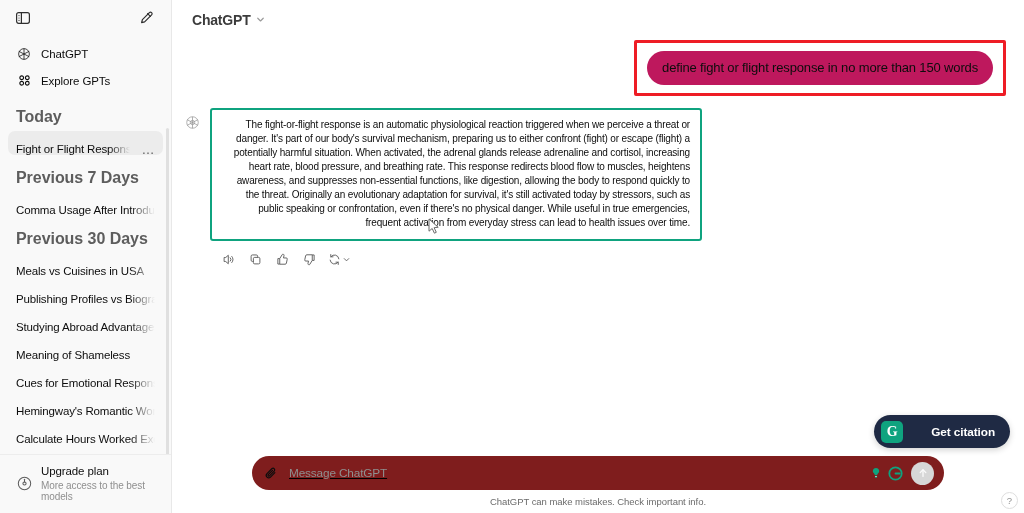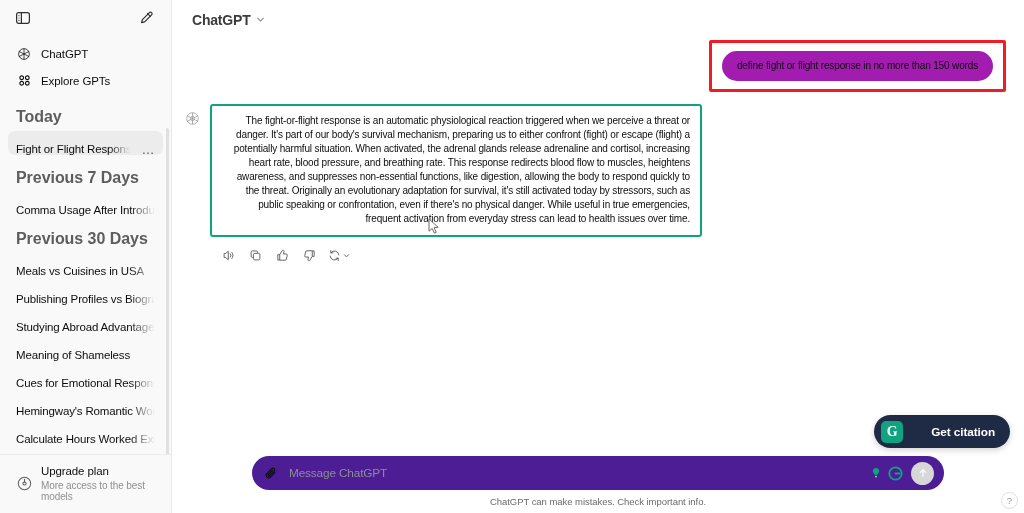--- a/index.html
+++ b/index.html
@@ -121,23 +121,23 @@
 
   
   .convo { position: relative; padding: 0 0 0 0; }
 
   .user-row { display: flex; justify-content: flex-end; padding-right: 18px; }
   .user-hl {
     border: 3px solid #ee1c25; border-radius: 2px;
     padding: 8px 10px; background: #ffffff;
   }
   .user-bub {
-    background: #a21caf; border-radius: 17px;
+    background: #be185d; border-radius: 17px;
     padding: 8px 15px; max-width: 460px;
-    font-size: 10px; color: #0d0d0d; letter-spacing: -0.15px;
+    font-size: 13px; color: #0d0d0d; letter-spacing: -0.15px;
     line-height: 1.4;
   }
 
   .asst-row { display: flex; align-items: flex-start; padding: 0 18px 0 10px; margin-top: 12px; }
   .asst-avatar {
     width: 20px; height: 20px; flex: 0 0 20px;
     display: flex; align-items: center; justify-content: center;
     margin-top: 4px; margin-right: 8px; color: #9b9b9b;
   }
   .asst-hl {
@@ -161,23 +161,24 @@
   }
   .act-regen { width: auto; padding: 0 2px; gap: 1px; }
 
   
   .composer-wrap {
     position: absolute; left: 0; right: 0; bottom: 0;
     padding: 0 18px 6px 18px; background: #fff;
   }
   .composer {
     position: relative; margin: 0 auto; max-width: 692px;
-    background: #4c1d95; border-radius: 22px;
+    background: #7f1d1d; border-radius: 22px;
     height: 34px; display: flex; align-items: center;
     padding: 0 10px 0 12px;
+    text-decoration: underline;
   }
   .composer .clip { color: #0d0d0d; display: flex; align-items: center; cursor: pointer; }
   .composer .ph {
     flex: 1 1 auto; font-size: 11.8px; color: #8f8f8f;
     letter-spacing: -0.15px; padding-left: 10px; cursor: text;
   }
   .comp-right { display: flex; align-items: center; gap: 3px; }
   .mini-ico { width: 17px; height: 17px; display:flex; align-items:center; justify-content:center; cursor:pointer;}
   .send-btn {
     width: 23px; height: 23px; border-radius: 50%;

